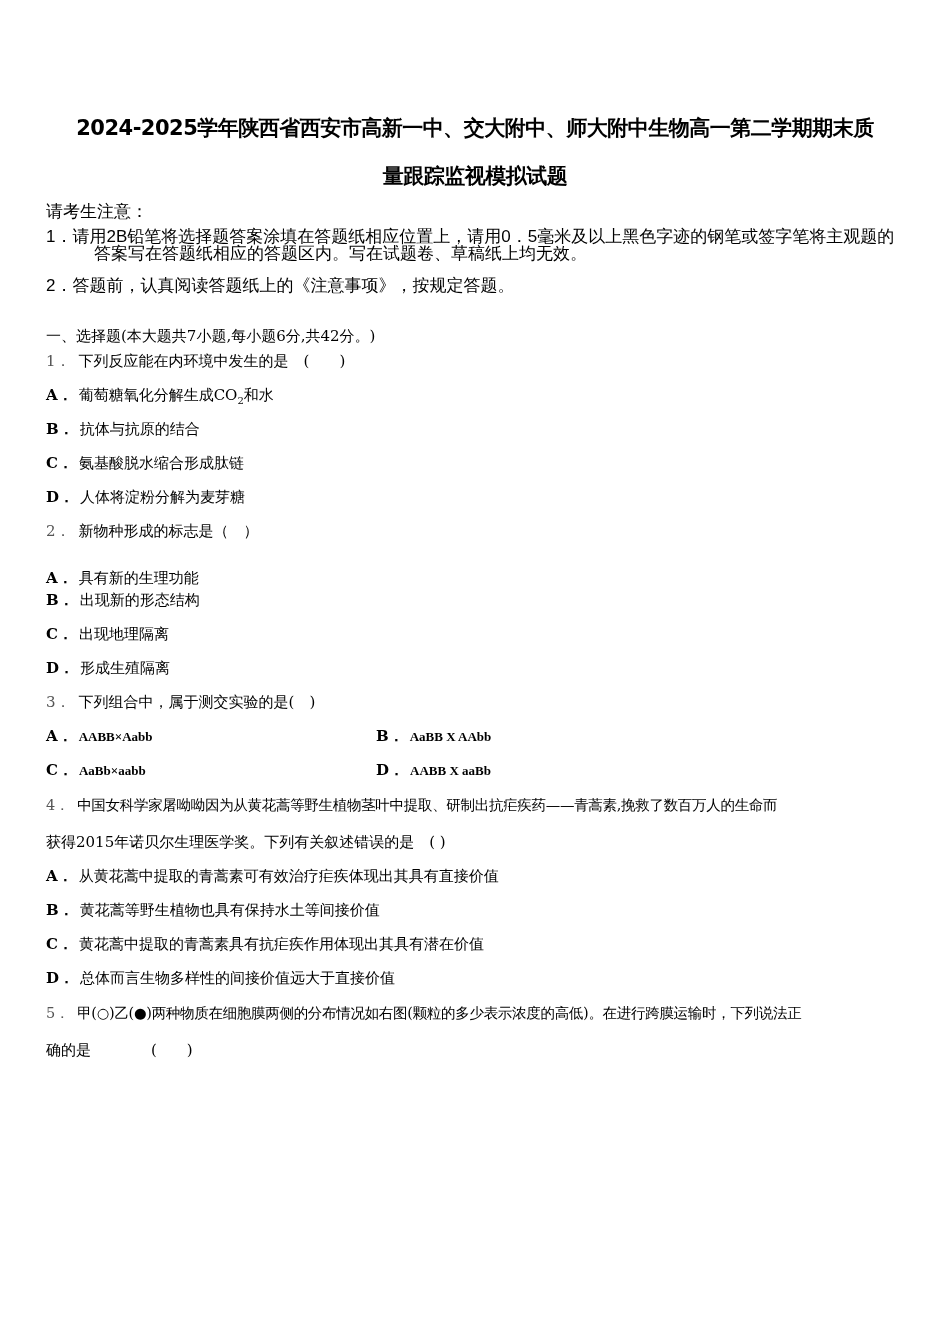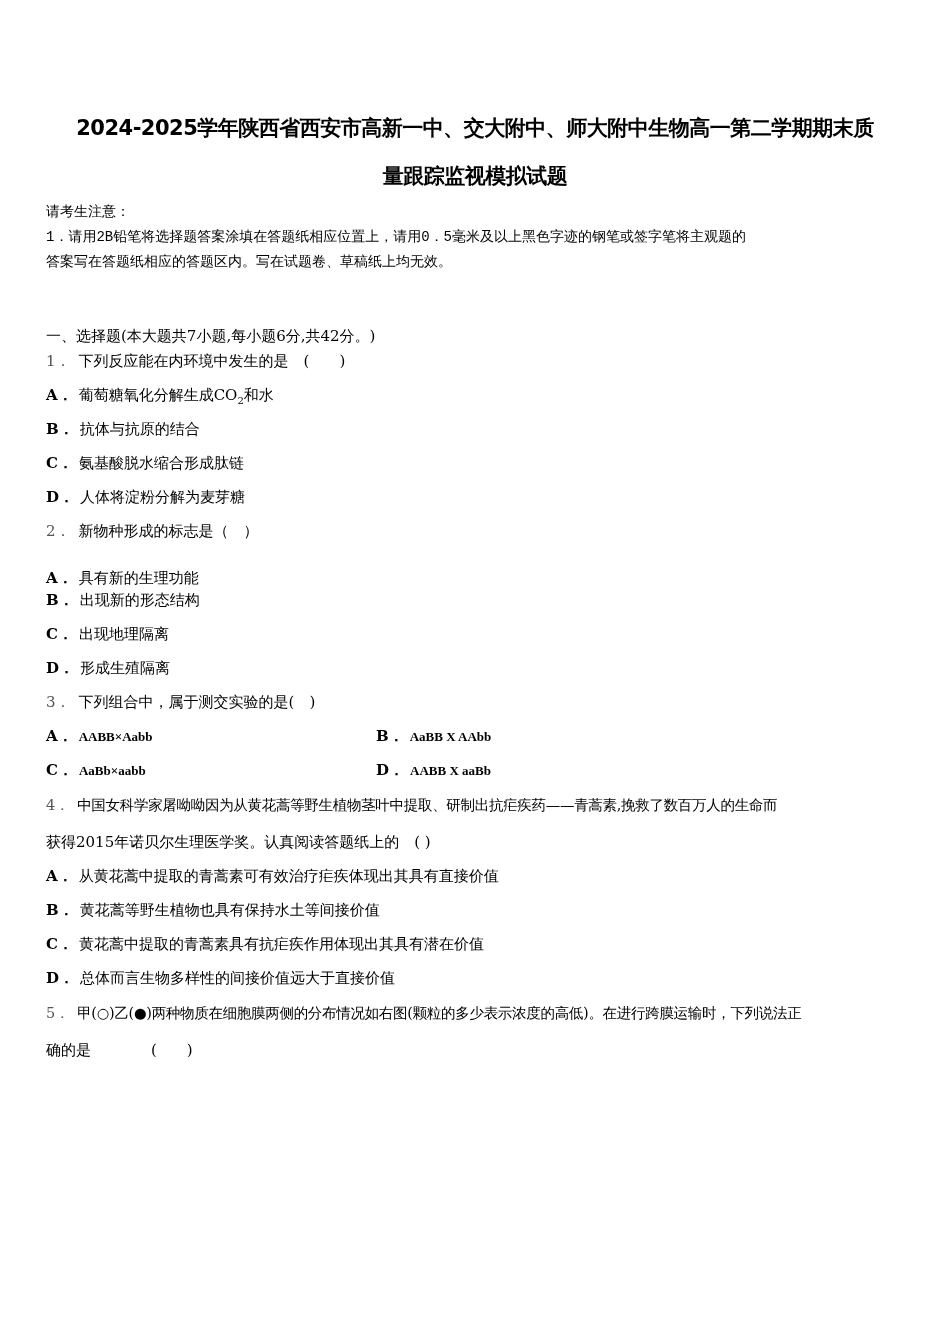--- a/index.html
+++ b/index.html
@@ -34,22 +34,22 @@
       white-space: nowrap;
     }
     .line {
       position: absolute;
       left: 46px;
       font-size: 15px;
       white-space: nowrap;
       line-height: 20px;
     }
     .notice {
-      font-family: Liberation Mono, monospace;
-      font-size: 14px;
+      font-family: Liberation Sans, sans-serif;
+      font-size: 17px;
     }
     .qnum {
       color: #555555;
       font-weight: normal;
       margin-right: 8px;
     }
     .opt-label {
       font-weight: bold;
       margin-right: 6px;
     }
@@ -63,21 +63,22 @@
 </head>
 <body>
 
 <div class="page">
 
   <div class="title" style="top:114px;">2024-2025学年陕西省西安市高新一中、交大附中、师大附中生物高一第二学期期末质</div>
   <div class="title" style="top:162px;">量跟踪监视模拟试题</div>
 
   <div class="line notice" style="top:202px;">请考生注意：</div>
   <div class="line notice" style="top:227px;">1．请用2B铅笔将选择题答案涂填在答题纸相应位置上，请用0．5毫米及以上黑色字迹的钢笔或签字笔将主观题的</div>
-  <div class="line notice" style="top:252px;">答案写在答题纸相应的答题区内。写在试题卷、草稿纸上均无效。</div>
+  <div class="line notice" style="top:244px;margin-left:48px;">答案写在答题纸相应的答题区内。写在试题卷、草稿纸上均无效。</div>
+  <div class="line notice" style="top:276px;">2．答题前，认真阅读答题纸上的《注意事项》，按规定答题。</div>
 
   <div class="line" style="top:326px;">一、选择题(本大题共7小题,每小题6分,共42分。)</div>
 
   <div class="line" style="top:351px;">
     <span class="qnum">1．</span><span>下列反应能在内环境中发生的是　(　　)</span>
   </div>
   <div class="line" style="top:385px;">
     <span class="opt-label">A．</span><span>葡萄糖氧化分解生成CO</span><sub>2</sub><span>和水</span>
   </div>
   <div class="line" style="top:419px;">
@@ -118,21 +119,21 @@
   <div class="line" style="top:760px;">
     <span class="opt-label">C．</span><span class="latin-bold">AaBb×aabb</span>
   </div>
   <div class="line" style="top:760px; left:376px;">
     <span class="opt-label">D．</span><span class="latin-bold">AABB X aaBb</span>
   </div>
 
   <div class="line" style="top:795px; font-size:14.5px; letter-spacing:-0.3px;">
     <span class="qnum">4．</span><span>中国女科学家屠呦呦因为从黄花蒿等野生植物茎叶中提取、研制出抗疟疾药——青蒿素,挽救了数百万人的生命而</span>
   </div>
-  <div class="line" style="top:832px;">获得2015年诺贝尔生理医学奖。认真阅读答题纸上的　( )</div>
+  <div class="line" style="top:832px;">获得2015年诺贝尔生理医学奖。下列有关叙述错误的是　( )</div>
   <div class="line" style="top:866px;">
     <span class="opt-label">A．</span><span>从黄花蒿中提取的青蒿素可有效治疗疟疾体现出其具有直接价值</span>
   </div>
   <div class="line" style="top:934px;">
     <span class="opt-label">C．</span><span>黄花蒿中提取的青蒿素具有抗疟疾作用体现出其具有潜在价值</span>
   </div>
   <div class="line" style="top:900px;">
     <span class="opt-label">B．</span><span>黄花蒿等野生植物也具有保持水土等间接价值</span>
   </div>
   <div class="line" style="top:968px;">

